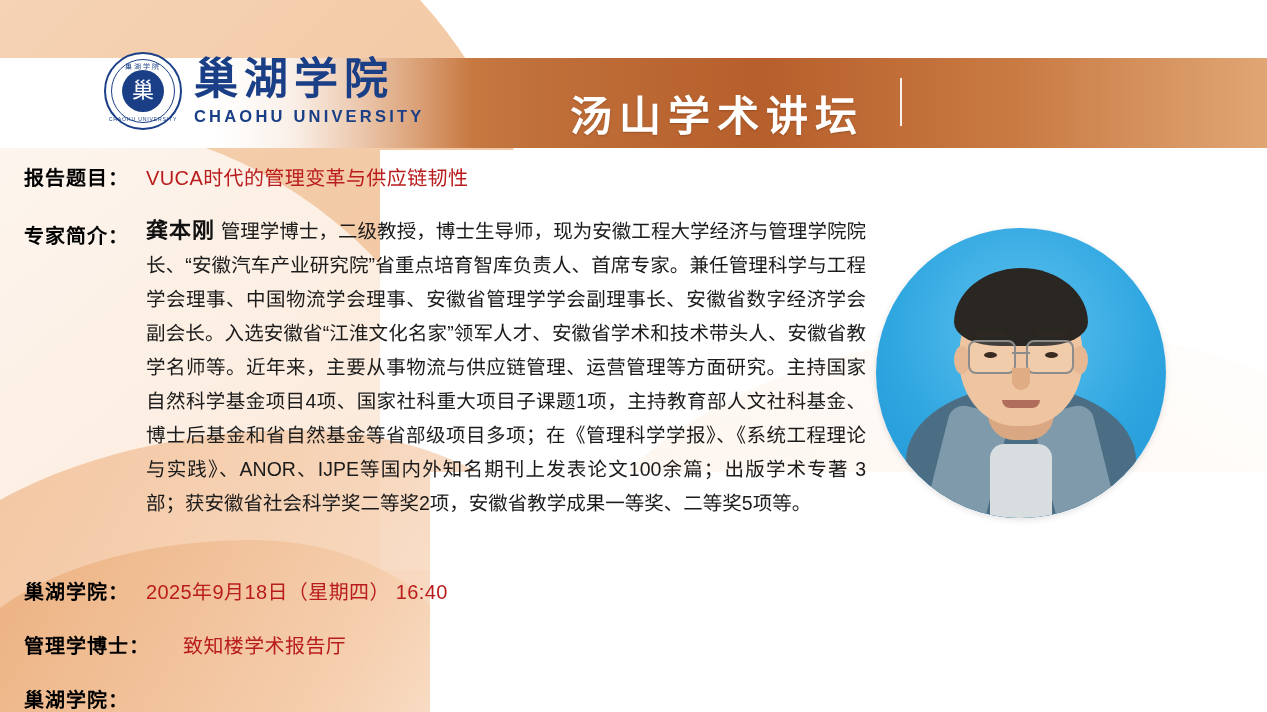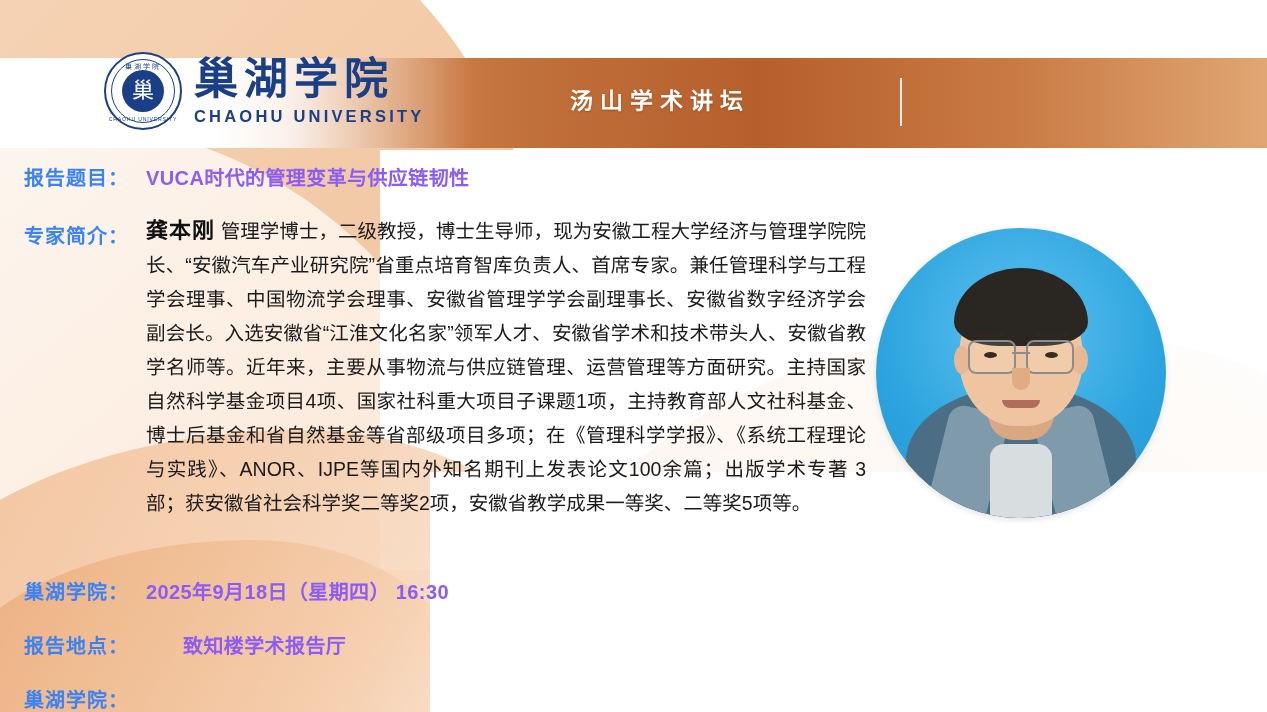--- a/index.html
+++ b/index.html
@@ -192,21 +192,21 @@
     font-size: 16.5px;
     font-weight: bold;
     color: #1a3f86;
     letter-spacing: 3.2px;
     font-family: "Liberation Sans", sans-serif;
   }
   .header-title {
     position: absolute;
     left: 570px;
     top: 82px;
-    font-size: 23px;
+    font-size: 42px;
     font-weight: bold;
     color: #ffffff;
     letter-spacing: 7px;
     font-family: "DejaVu Serif", "Liberation Serif", serif;
     text-shadow: 0 1px 2px rgba(90,40,10,0.35);
   }
   .header-divider {
     position: absolute;
     left: 900px;
     top: 78px;
@@ -222,30 +222,30 @@
     font-size: 25px;
     color: #ffffff;
     letter-spacing: 5px;
     font-family: "DejaVu Serif", "Liberation Serif", serif;
   }
 
   
   .label {
     position: absolute;
     font-size: 20px;
-    color: #3b82f6;
+    color: #000000;
     font-weight: bold;
     letter-spacing: 1px;
     white-space: nowrap;
   }
   .value-bold {
     position: absolute;
     font-size: 20px;
-    color: #8b5cf6;
-    font-weight: bold;
+    color: #b91c1c;
+    font-weight: normal;
     letter-spacing: 0.4px;
     white-space: nowrap;
   }
 
   .row-title-label { left: 24px; top: 162px; }
   .row-title-value { left: 146px; top: 162px; }
 
   .row-bio-label { left: 24px; top: 220px; }
 
   .bio-block {
@@ -494,21 +494,21 @@
     <div class="p-glass-l"></div>
     <div class="p-glass-r"></div>
     <div class="p-glass-bridge"></div>
     <div class="p-eye-l"></div>
     <div class="p-eye-r"></div>
     <div class="p-nose"></div>
     <div class="p-mouth"></div>
   </div>
 
   <div class="label row-time-label">巢湖学院：</div>
-  <div class="value-bold row-time-value">2025年9月18日（星期四） 16:30</div>
-
-  <div class="label row-place-label">报告地点：</div>
+  <div class="value-bold row-time-value">2025年9月18日（星期四） 16:40</div>
+
+  <div class="label row-place-label">管理学博士：</div>
   <div class="value-bold row-place-value">致知楼学术报告厅</div>
 
   <div class="label row-host-label">巢湖学院：</div>
 
   <div class="bottom-strip"></div>
 </div>
 
 </body></html>

